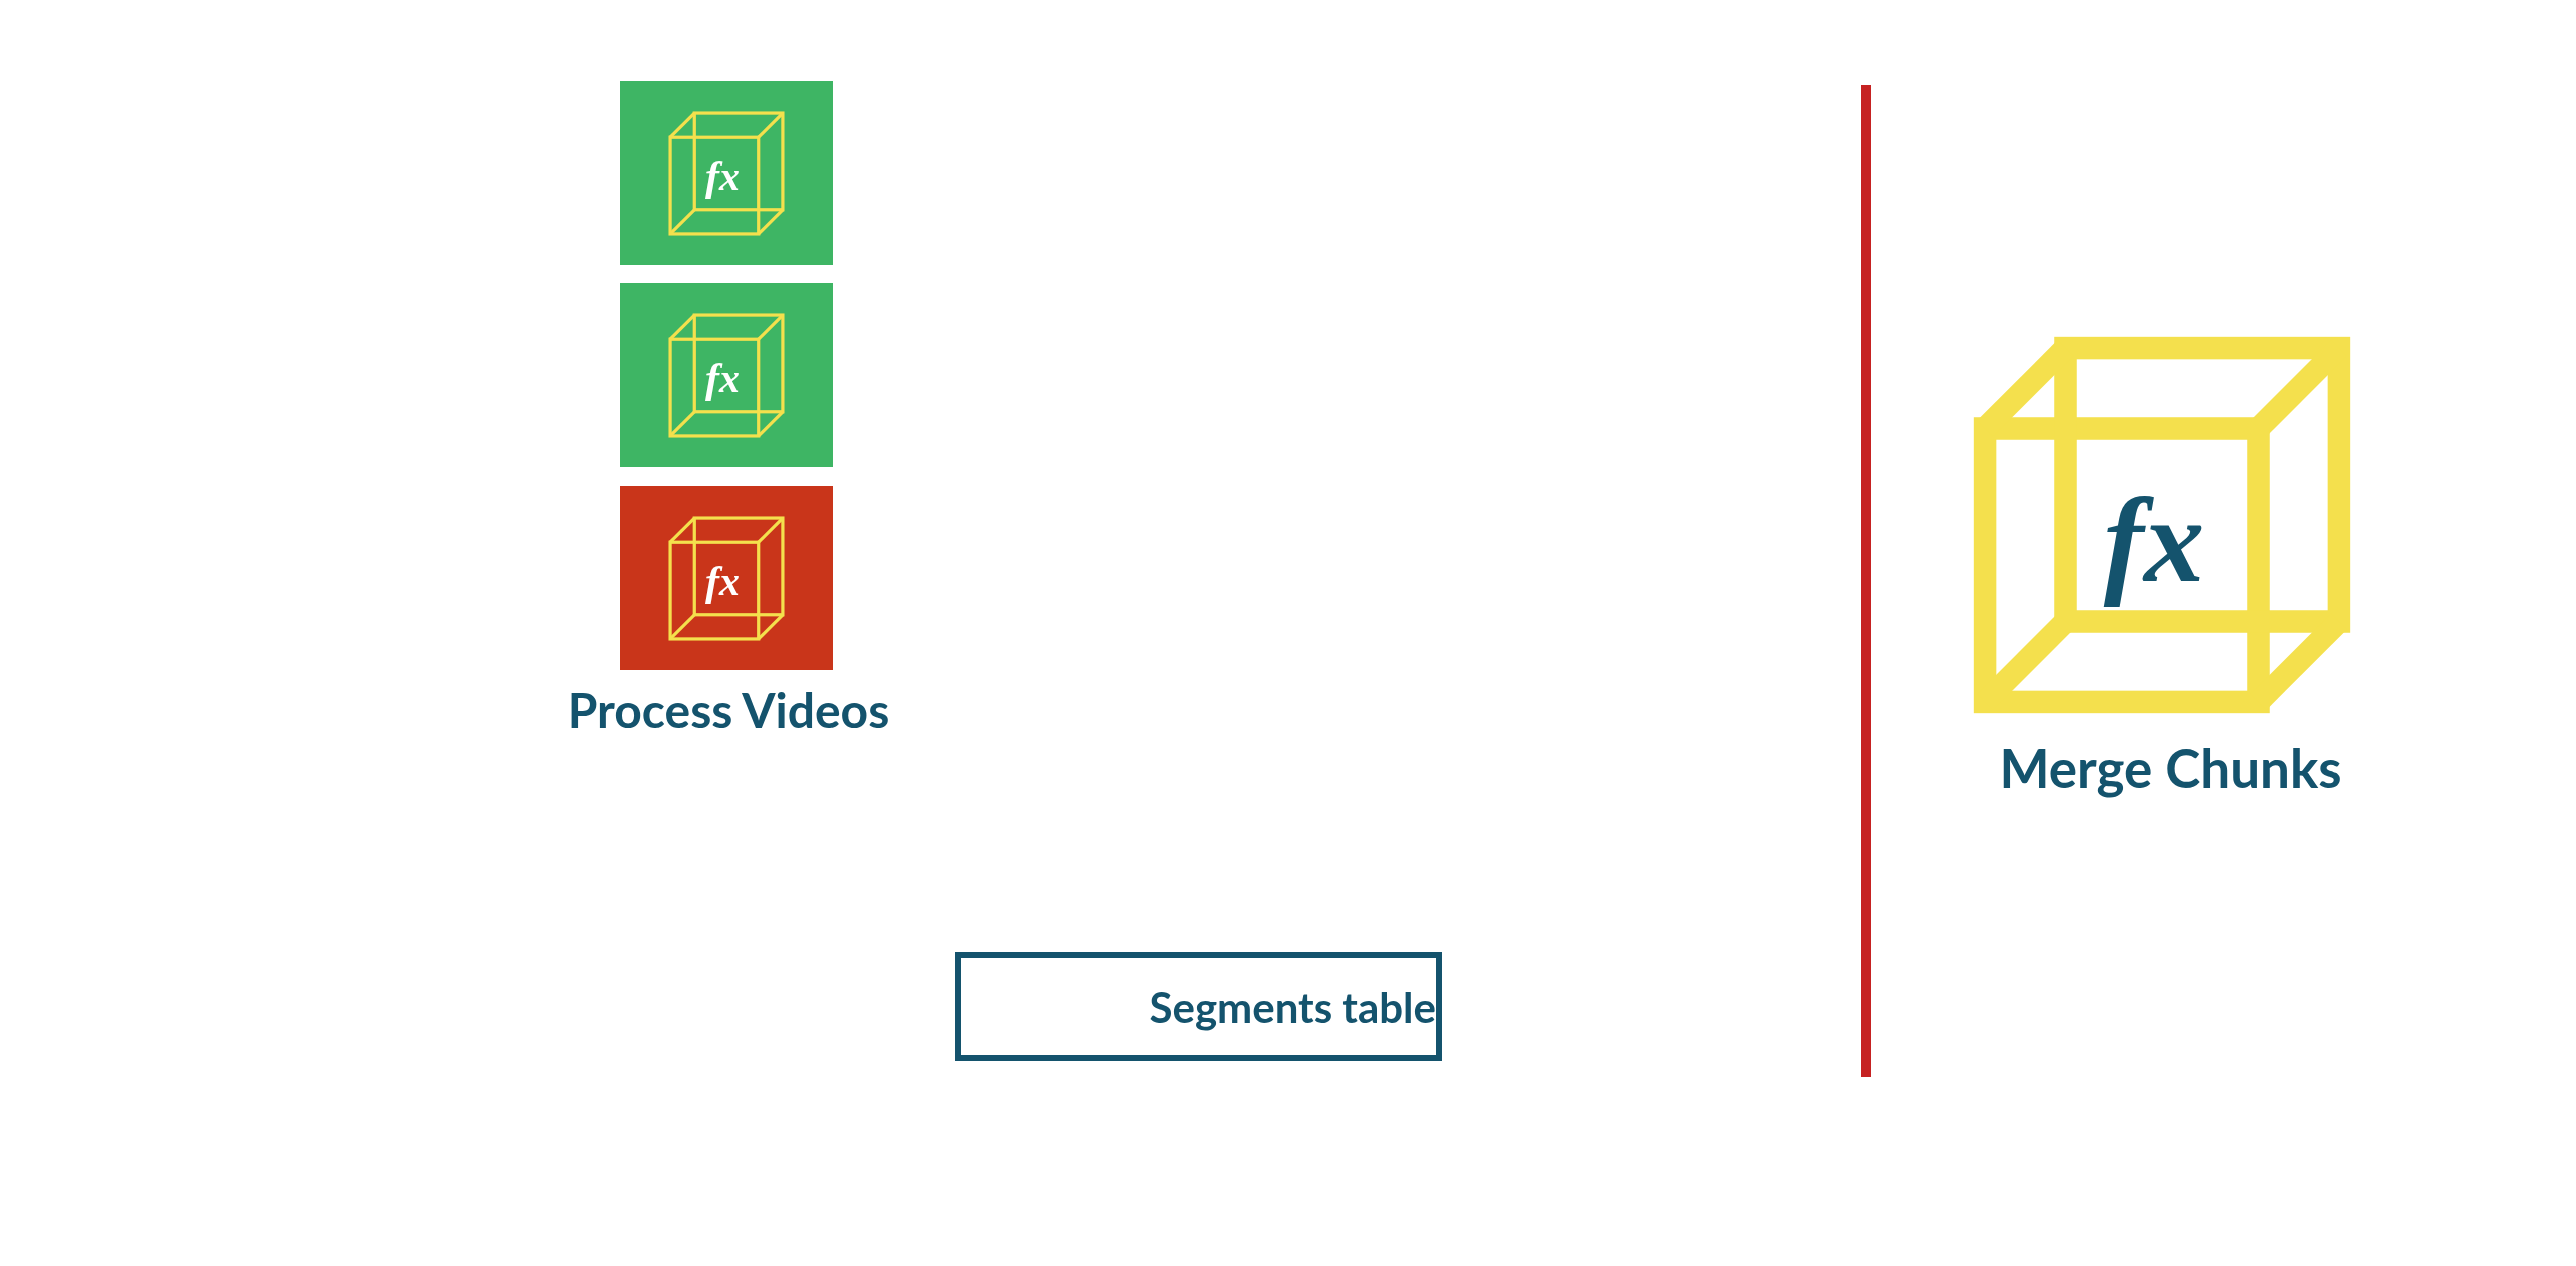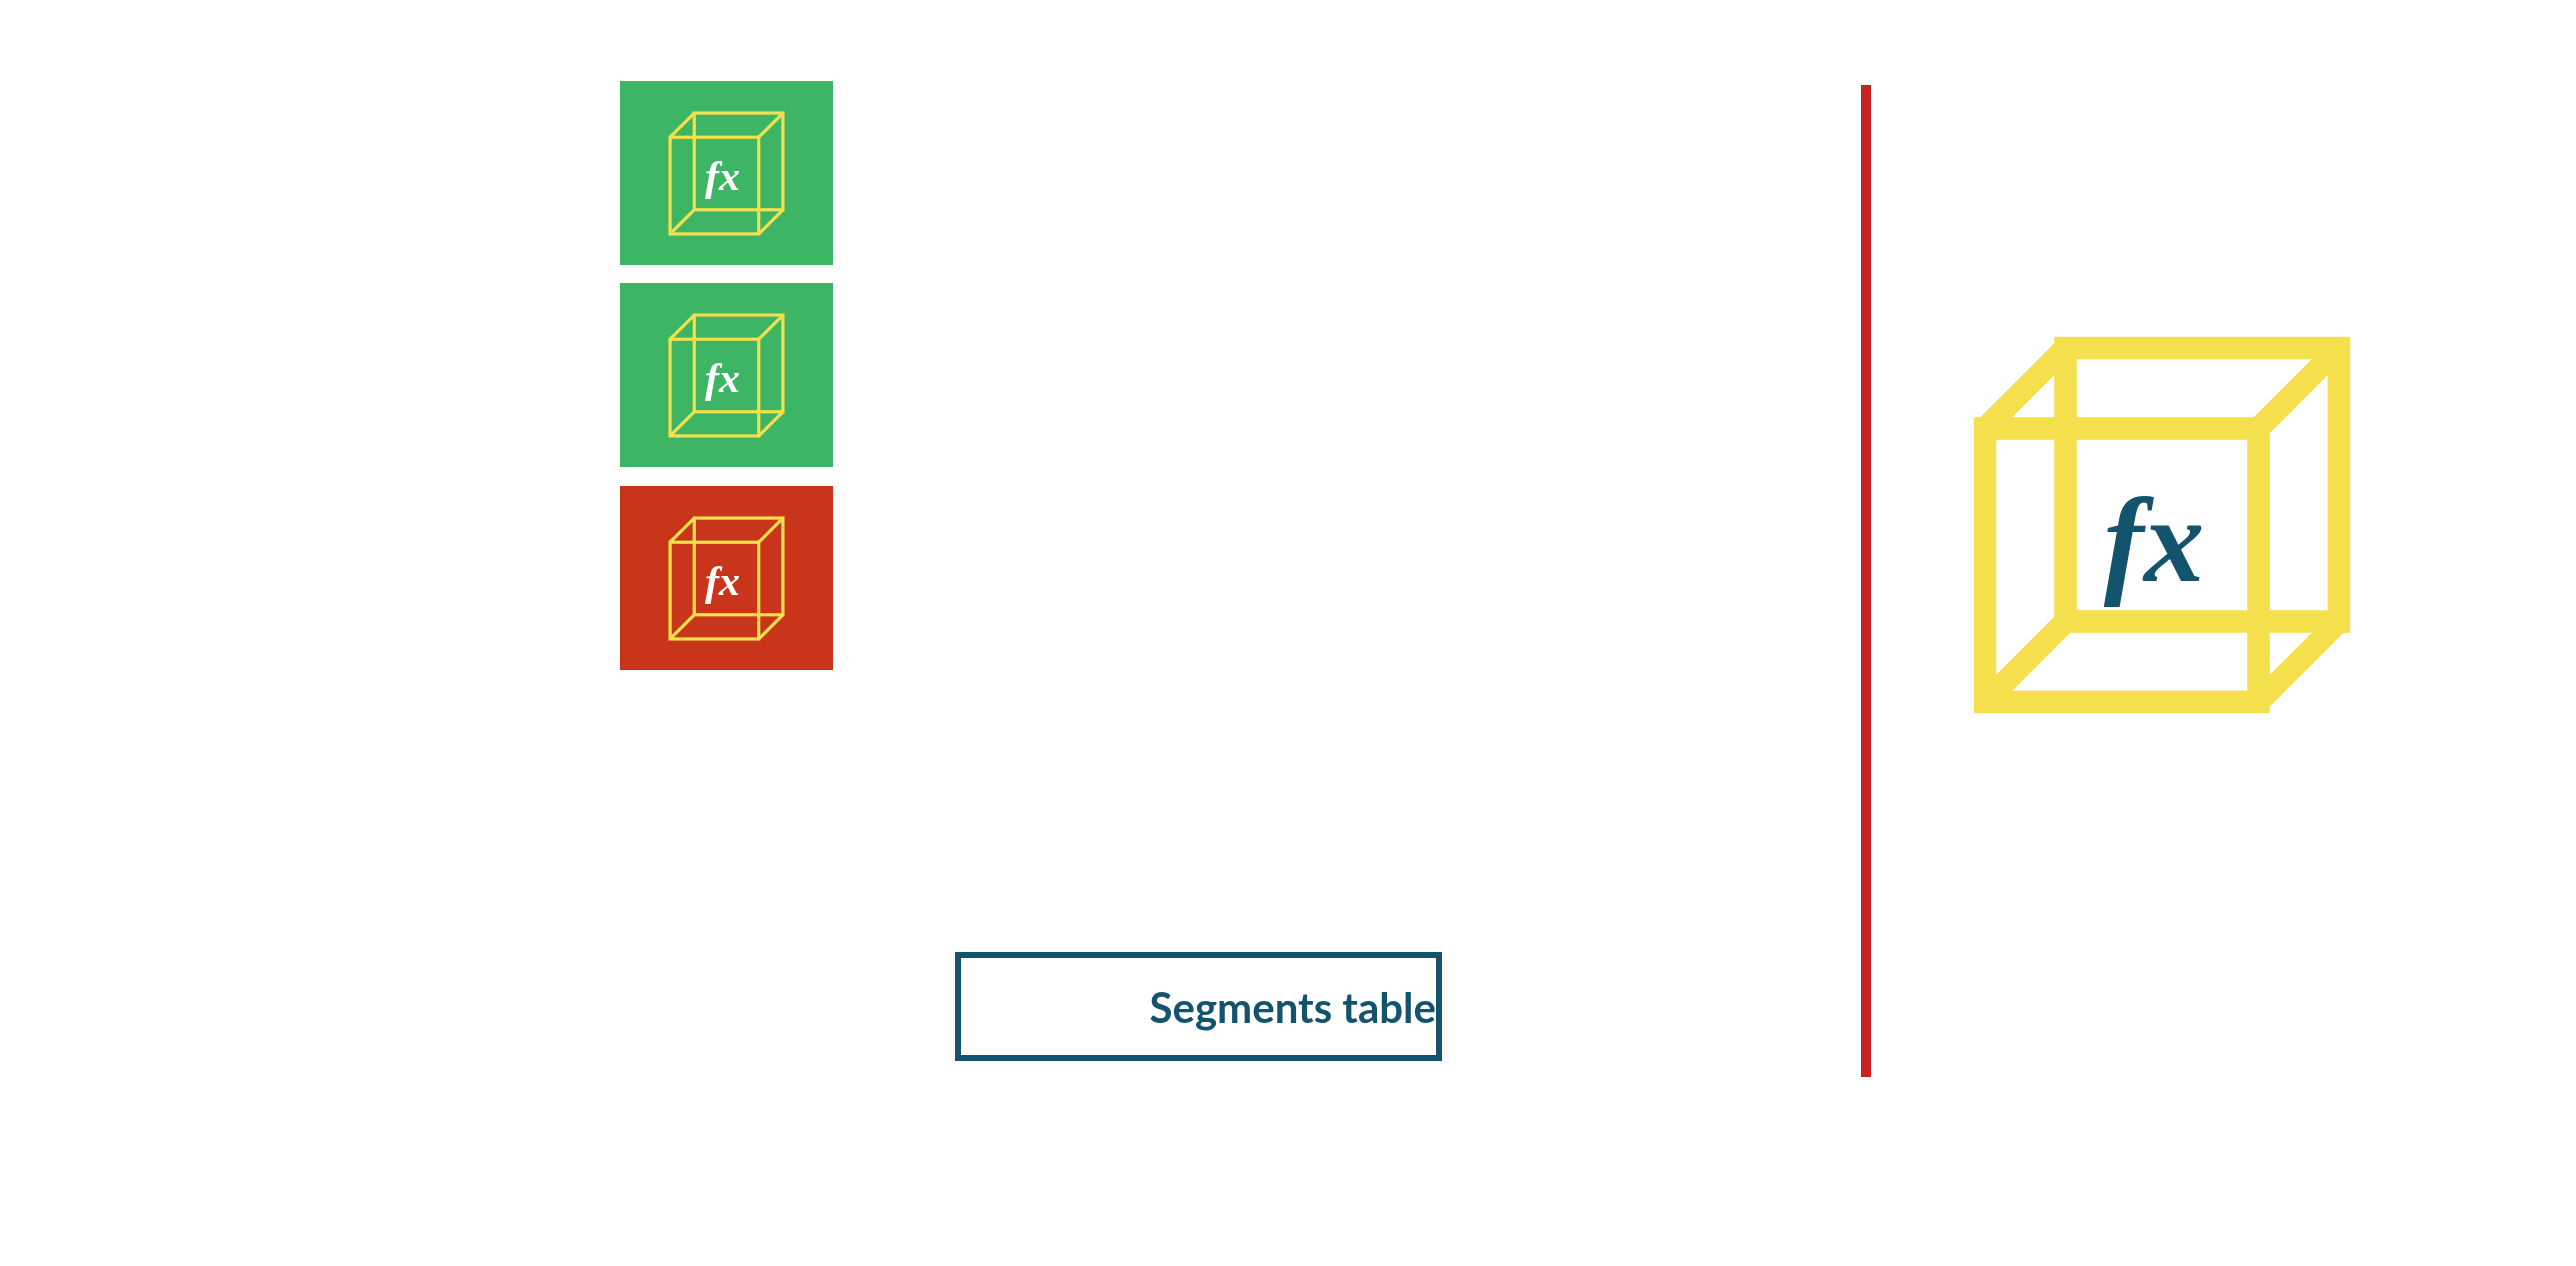--- a/index.html
+++ b/index.html
@@ -53,38 +53,40 @@
         <rect x="40" y="10" width="110" height="120"></rect>
         <line x1="10" y1="40" x2="40" y2="10"></line>
         <line x1="120" y1="40" x2="150" y2="10"></line>
         <line x1="10" y1="160" x2="40" y2="130"></line>
         <line x1="120" y1="160" x2="150" y2="130"></line>
       </g>
       <text x="75" y="106" text-anchor="middle" class="fx-small">fx</text>
     </svg>
   </div>
 
+  <div class="label" style="left:483px;top:681px;width:491px;font-size:48px;">Process Videos</div>
 
 
   <div class="vline" style="left:1861px;top:85px;width:9.7px;height:992px;"></div>
 
   <div class="tile" style="left:1969px;top:332px;width:386px;height:386px;">
     <svg width="386" height="386" viewBox="0 0 480 480">
       <g stroke="#f4e04d" stroke-width="28" fill="none" stroke-linejoin="miter">
         <rect x="20" y="120" width="340" height="340"></rect>
         <rect x="120" y="20" width="340" height="340"></rect>
         <line x1="20" y1="120" x2="120" y2="20"></line>
         <line x1="360" y1="120" x2="460" y2="20"></line>
         <line x1="20" y1="460" x2="120" y2="360"></line>
         <line x1="360" y1="460" x2="460" y2="360"></line>
       </g>
       <text x="230" y="310" text-anchor="middle" class="fx-big">fx</text>
     </svg>
   </div>
 
+  <div class="label" style="left:1945px;top:736px;width:451px;font-size:53px;">Merge Chunks</div>
 
   <div class="rect-box" style="left:955px;top:952px;width:475px;height:97px;">
     <span class="label" style="position:static;font-size:42px;">Segments table</span>
   </div>
 
 
 </div>
 
 
 </body></html>

